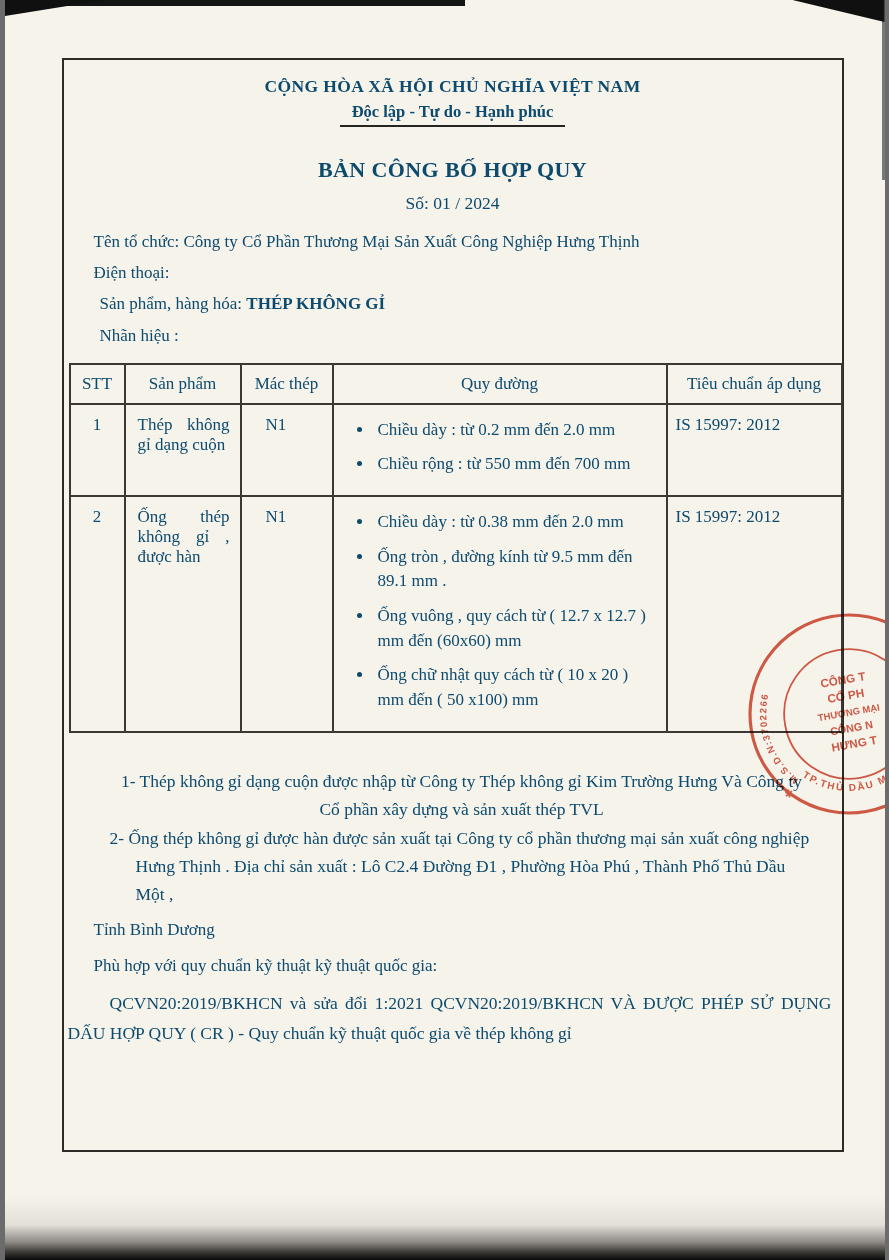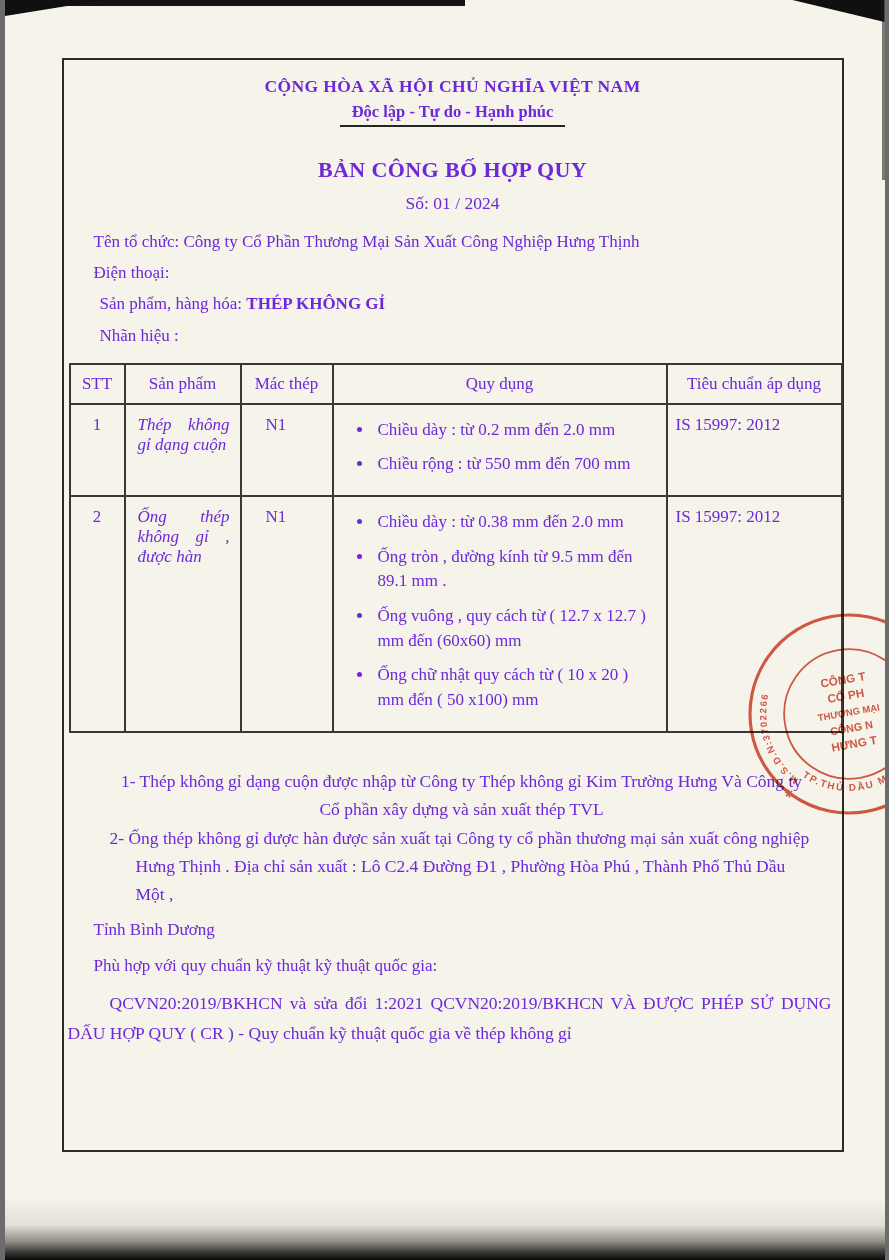--- a/index.html
+++ b/index.html
@@ -4,21 +4,21 @@
 <style>
   * { margin: 0; padding: 0; box-sizing: border-box; }
   html, body { background: #6b6b6b; }
   .canvas {
     position: relative;
     width: 880px; height: 1260px;
     margin: 0 auto;
     background: #f6f3eb;
     overflow: hidden;
     font-family: "Liberation Serif", "DejaVu Serif", serif;
-    color: #6d28d9;
+    color: #0c4a6e;
   }
 
   
   .scan-strip-top { position: absolute; left: 0; top: 0; width: 460px; height: 6px; background: #141414; }
   .scan-wedge-tl { position: absolute; left: 0; top: 0; width: 100px; height: 16px; background: #101010; clip-path: polygon(0 0, 100% 0, 0 100%); }
   .scan-wedge-tr { position: absolute; right: 0; top: 0; width: 92px; height: 22px; background: #101010; clip-path: polygon(0 0, 100% 0, 100% 100%); }
   .scan-bottom { position: absolute; left: 0; bottom: 0; width: 100%; height: 64px;
     background: linear-gradient(to bottom, rgba(0,0,0,0) 0%, rgba(60,55,50,0.10) 45%, #8d8a85 72%, #3a3835 88%, #0a0a0a 100%); }
   .scan-edge-right { position: absolute; right: 0; top: 0; width: 3px; height: 180px; background: rgba(20,20,20,0.55); }
 
@@ -47,21 +47,21 @@
     border-collapse: collapse;
     margin: 14px 0 0 5px;
     width: 772px;
     font-size: 17px;
     table-layout: fixed;
   }
   table.spec th, table.spec td { border: 2px solid #3b3833; vertical-align: top; }
   table.spec th { font-weight: normal; text-align: center; padding: 9px 8px; }
   th.col-stt, td.cell-stt { text-align: center; }
   td.cell-stt { padding-top: 10px; }
-  td.cell-product { padding: 10px 10px 10px 12px; text-align: justify; font-style: italic; }
+  td.cell-product { padding: 10px 10px 10px 12px; text-align: justify; }
   td.cell-grade { padding: 10px 0 0 24px; }
   td.cell-specs { padding: 6px 10px 8px 6px; }
   td.cell-standard { padding: 10px 8px; }
   .specs-list { list-style: disc; padding-left: 34px; }
   .specs-list li { padding-left: 4px; margin: 7px 0 10px 0; line-height: 1.45; }
 
   .notes { margin-top: 34px; padding-left: 46px; padding-right: 28px; font-size: 17.5px; line-height: 1.6; }
   .note-1 { margin-bottom: 1px; text-align: center; }
   .note-2 { padding-left: 26px; text-indent: -26px; }
   .province { margin-top: 8px; }
@@ -118,21 +118,21 @@
             <col style="width:116px">
             <col style="width:92px">
             <col style="width:334px">
             <col style="width:175px">
         </colgroup>
         <thead>
           <tr>
             <th class="col-stt">STT</th>
             <th>Sản phẩm</th>
             <th>Mác thép</th>
-            <th>Quy dụng</th>
+            <th>Quy đường</th>
             <th>Tiêu chuẩn áp dụng</th>
           </tr>
         </thead>
         <tbody>
           <tr>
             <td class="cell-stt">1</td>
             <td class="cell-product">Thép không gỉ dạng cuộn</td>
             <td class="cell-grade">N1</td>
             <td class="cell-specs">
               <ul class="specs-list">

